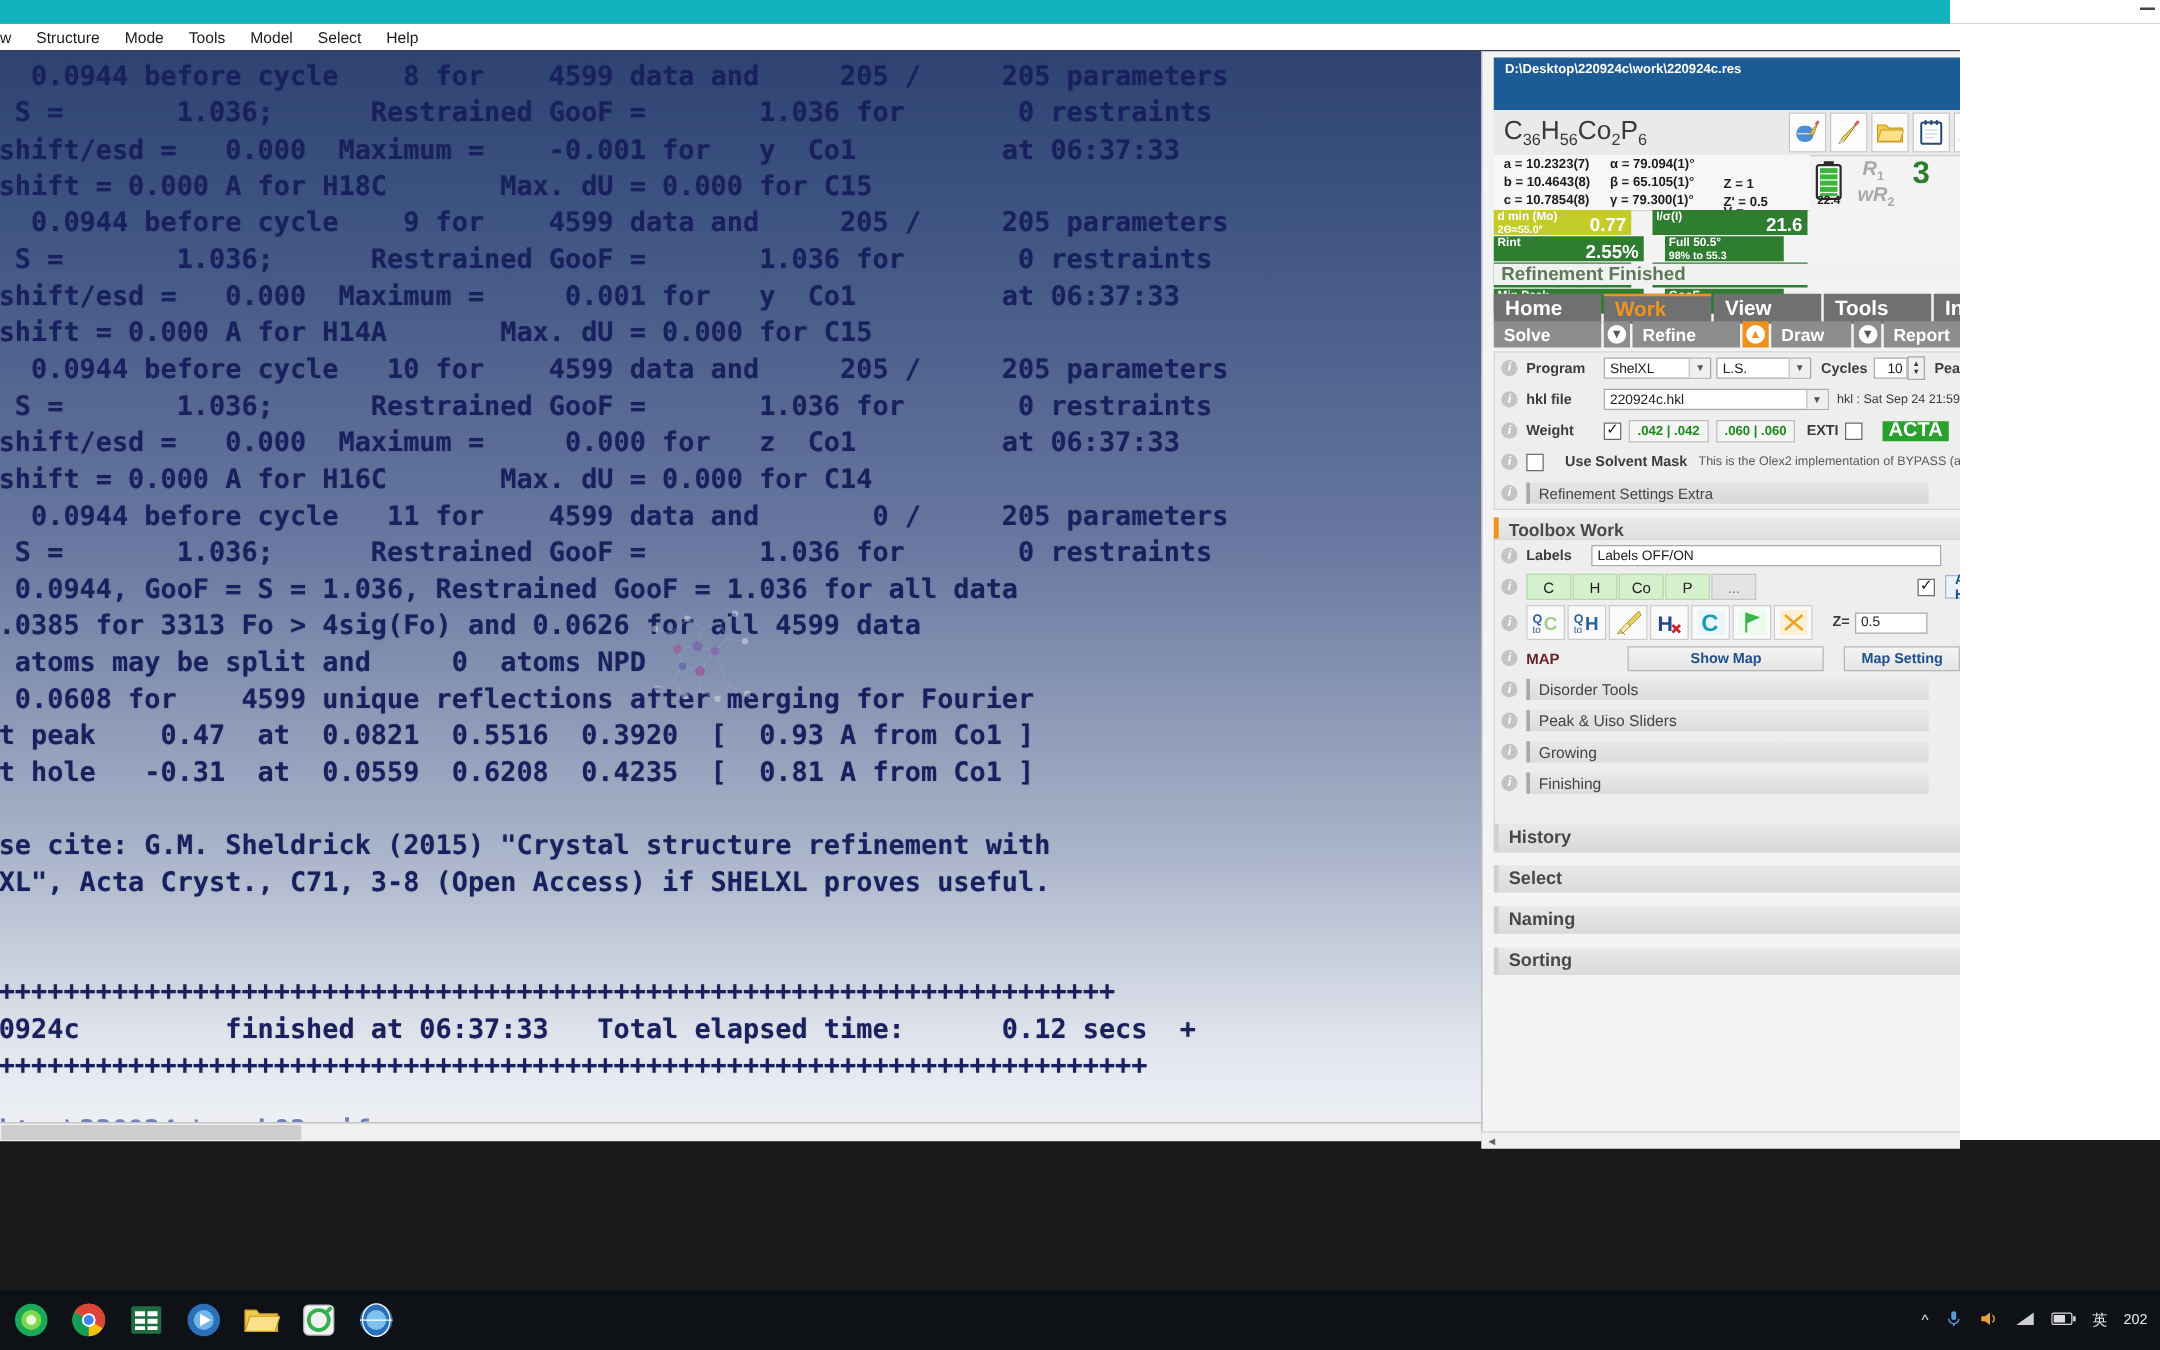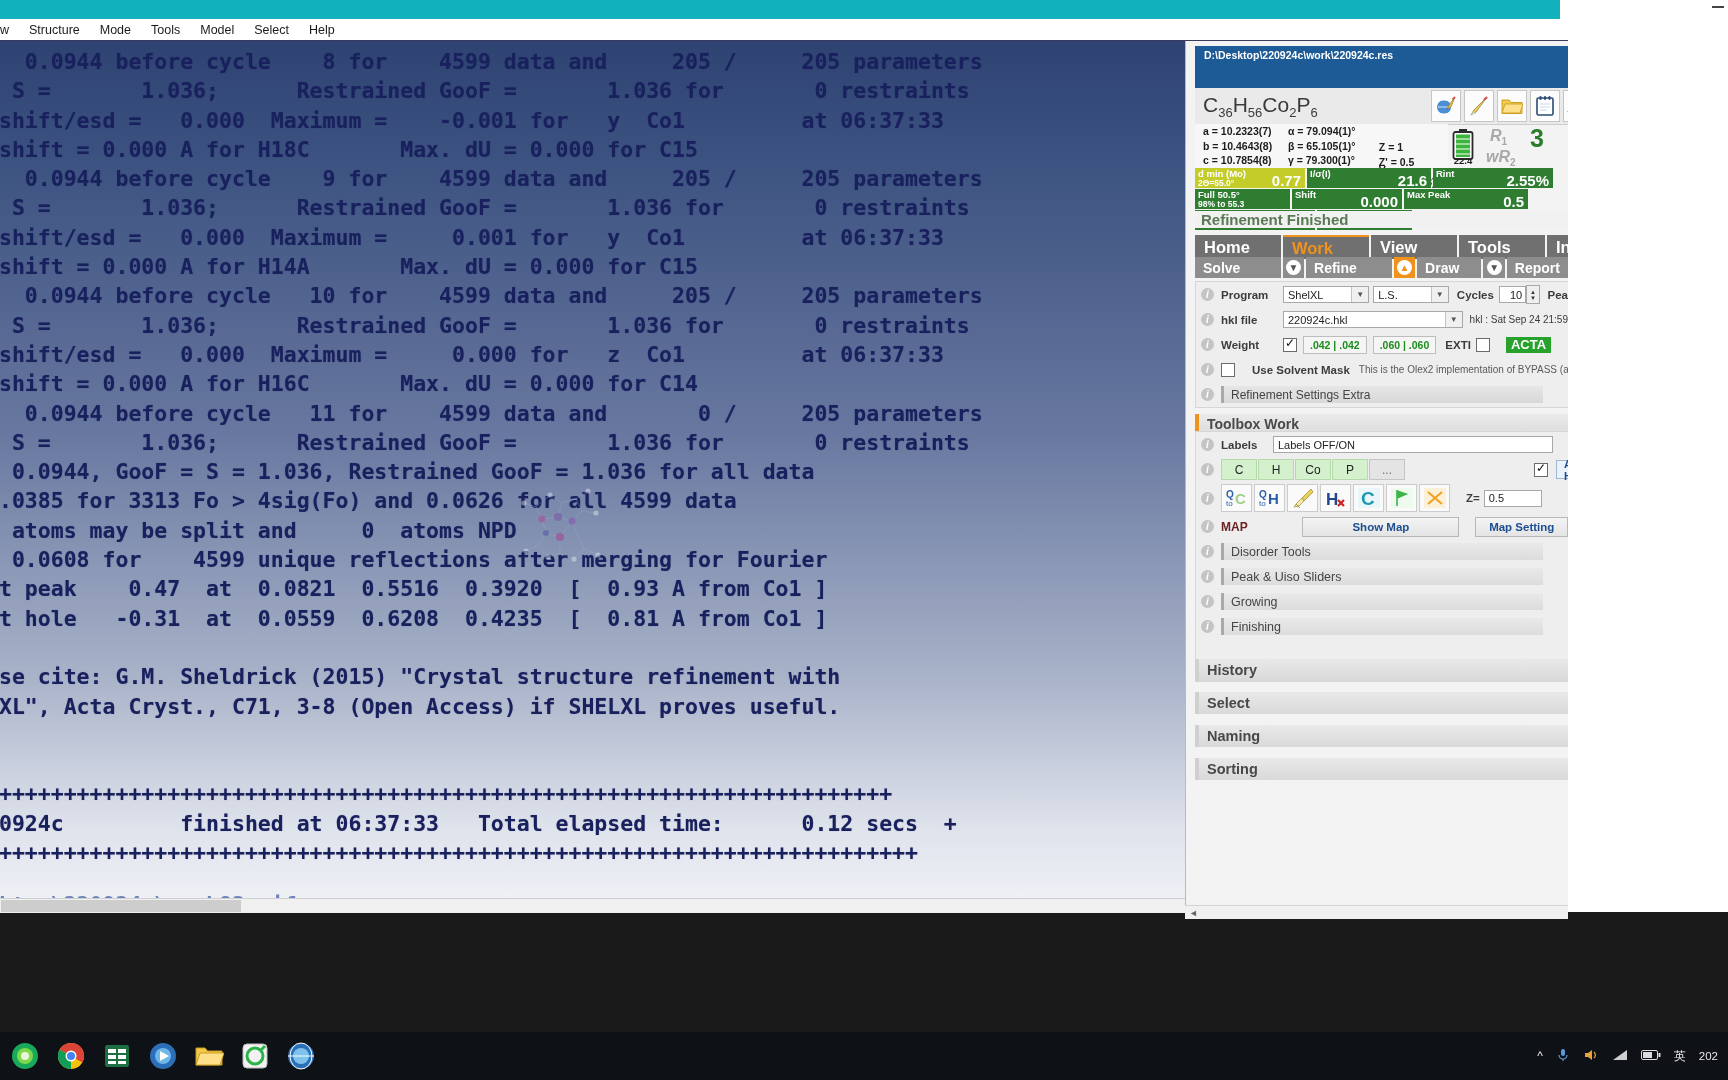--- a/index.html
+++ b/index.html
@@ -184,21 +184,21 @@
   }
 
   
   .tiles {
     position: absolute; left: 9px; top: 127px;
     width: 374px; height: 42px;
     display: flex; flex-wrap: wrap;
   }
   .tile {
     height: 20px; position: relative;
-    margin: 0 2px 1px 0;
+    margin: 0 17px 1px 0;
     color: #fff; overflow: hidden;
   }
   .tile .tl { position: absolute; left: 3px; top: 1px; font-size: 9.5px; font-weight: bold; line-height: 9px;}
   .tile .tl2 { position: absolute; left: 3px; top: 10px; font-size: 8.5px; font-weight: bold;}
   .tile .tv { position: absolute; right: 4px; bottom: -1px; font-size: 15px; font-weight: bold; }
   .tile.olive { background: #c3cc28; }
   .tile.green { background: #2f7d31; }
 
   
   .ref-fin {
@@ -310,21 +310,21 @@
     font-size: 12px; color: #444; font-weight: 500;
     cursor: pointer;
   }
   .spin {
     width: 13px; height: 17px; border: 1px solid #a8a8a8;
     background: #efefef; display:flex; flex-direction: column;
     align-items:center; justify-content:center; font-size:6px; color:#333;
     line-height: 6px;
   }
   .acta-btn {
-    background: #27a22c; color: #fff; font-size: 13px; font-weight: bold;
+    background: #27a22c; color: #fff; font-size: 16px; font-weight: bold;
     height: 16px; display: flex; align-items: center; padding: 0 5px;
   }
 
   
   .sec-head {
     position: absolute;
     width: 374px; height: 20px;
     background: linear-gradient(to bottom,#eaeaea,#dddddd);
     border-left: 4px solid #f0921e;
     font-size: 14px; font-weight: 600; color: #4a4a4a;

